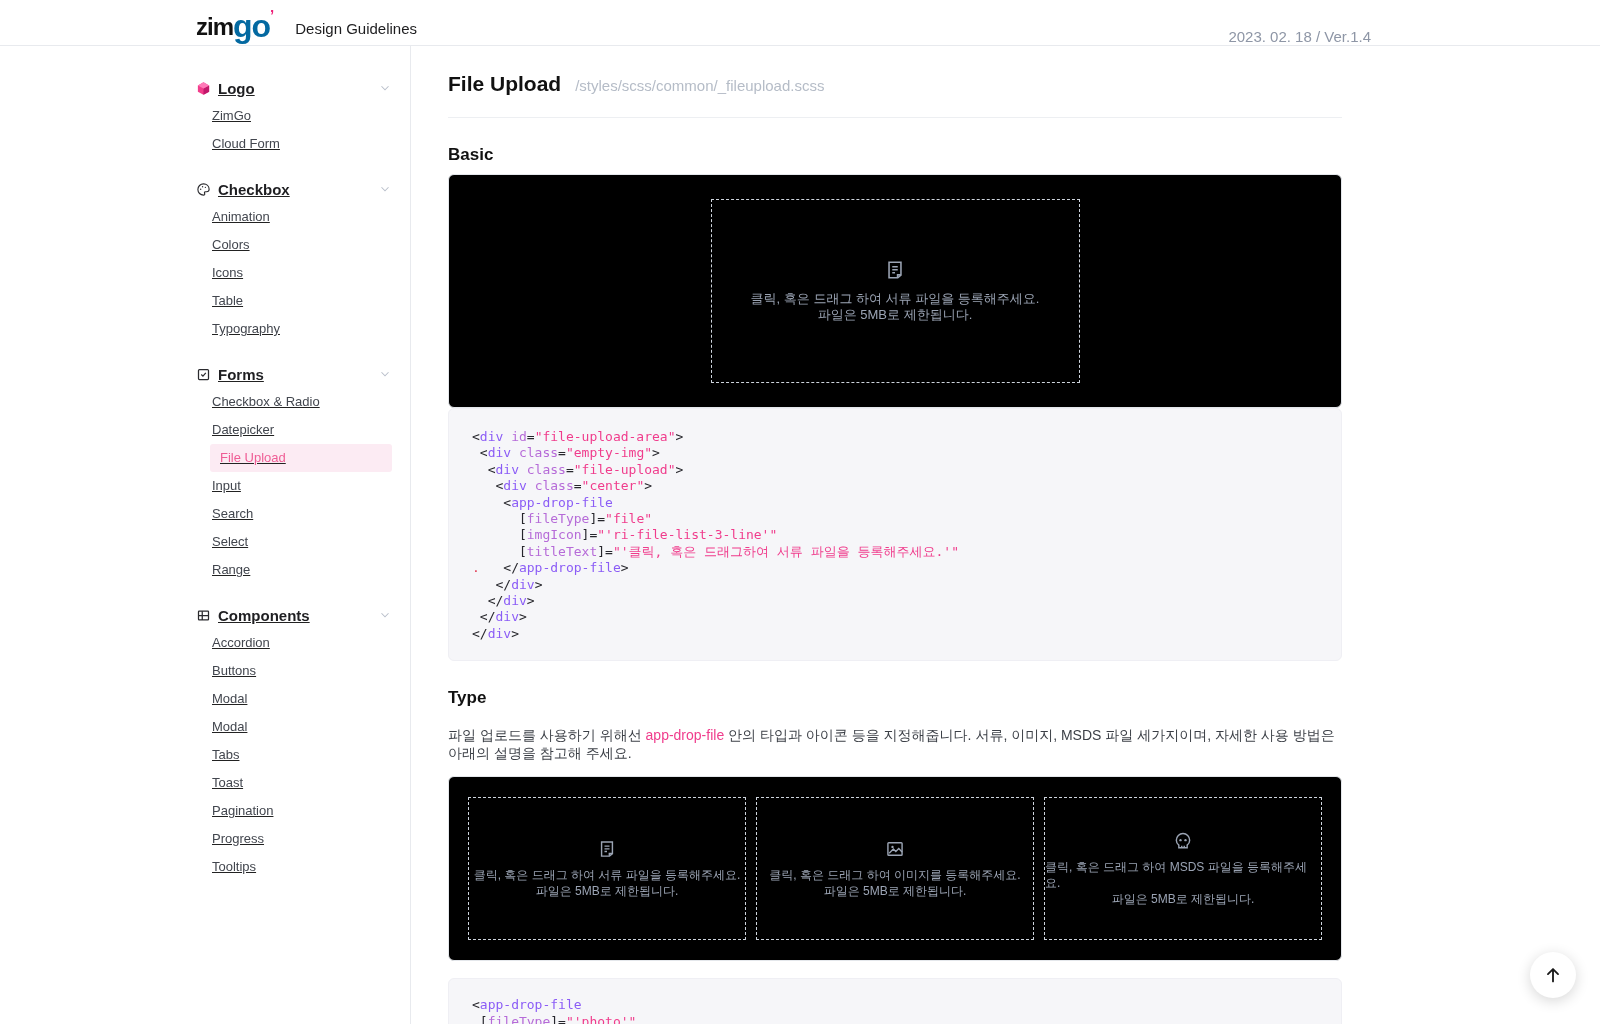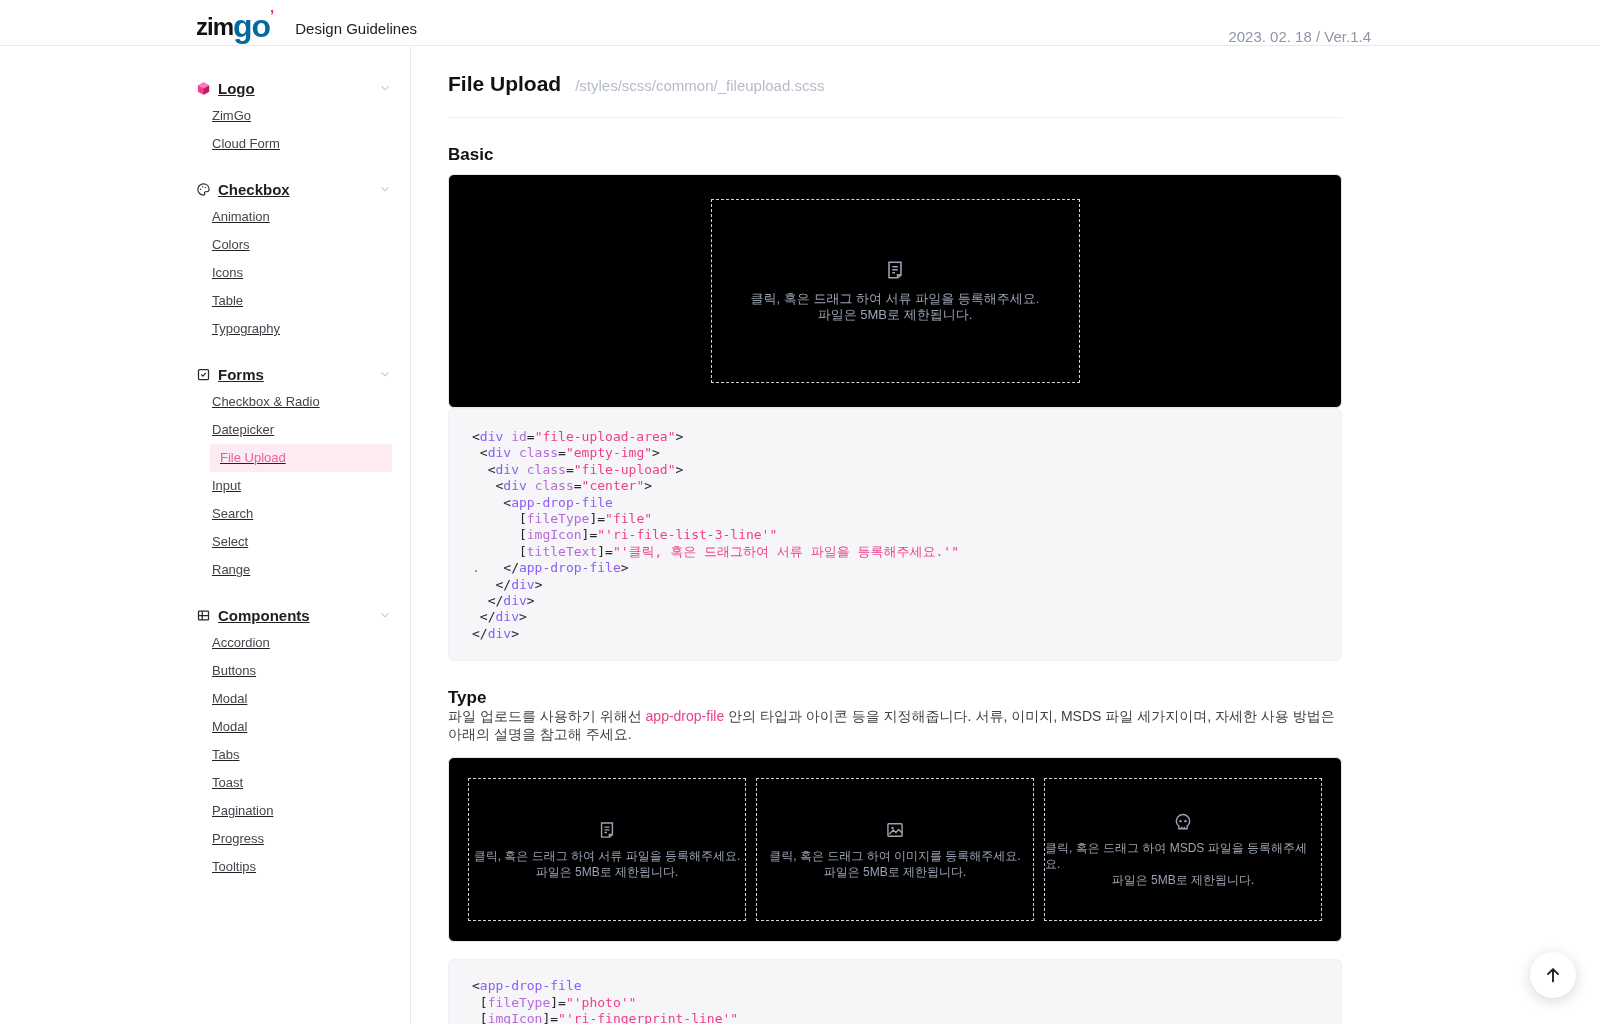--- a/index.html
+++ b/index.html
@@ -60,21 +60,21 @@
                 padding:20px 0 18px 23px; font-family:"DejaVu Sans Mono", monospace;
                 font-size:13px; }
   .code2 { margin-top:17px; padding-top:18px; padding-bottom:40px; }
   .code-line { white-space:pre; line-height:16.4px; }
   .tk-p { color:#26262c; }
   .tk-t { color:#8b5cf6; }
   .tk-a { color:#b66bd8; }
   .tk-s { color:#f03c8c; }
   .tk-d { color:#e23e57; }
 
-  .desc { margin-top:0; font-size:14px; line-height:17.5px; color:#3b3f46; }
+  .desc { margin-top:19px; font-size:14px; line-height:17.5px; color:#3b3f46; }
   .pink { color:#f03c8c; }
 
   .scroll-top { position:absolute; right:24px; bottom:26px; width:46px; height:46px;
                 border-radius:50%; background:#fff; border:none;
                 box-shadow:0 3px 14px rgba(0,0,0,0.16); cursor:pointer;
                 display:flex; align-items:center; justify-content:center; color:#1a1a1a; }
   .scroll-top span { width:22px; height:22px; display:inline-flex; }
   .scroll-top svg { width:100%; height:100%; }
 </style>
 </head>

